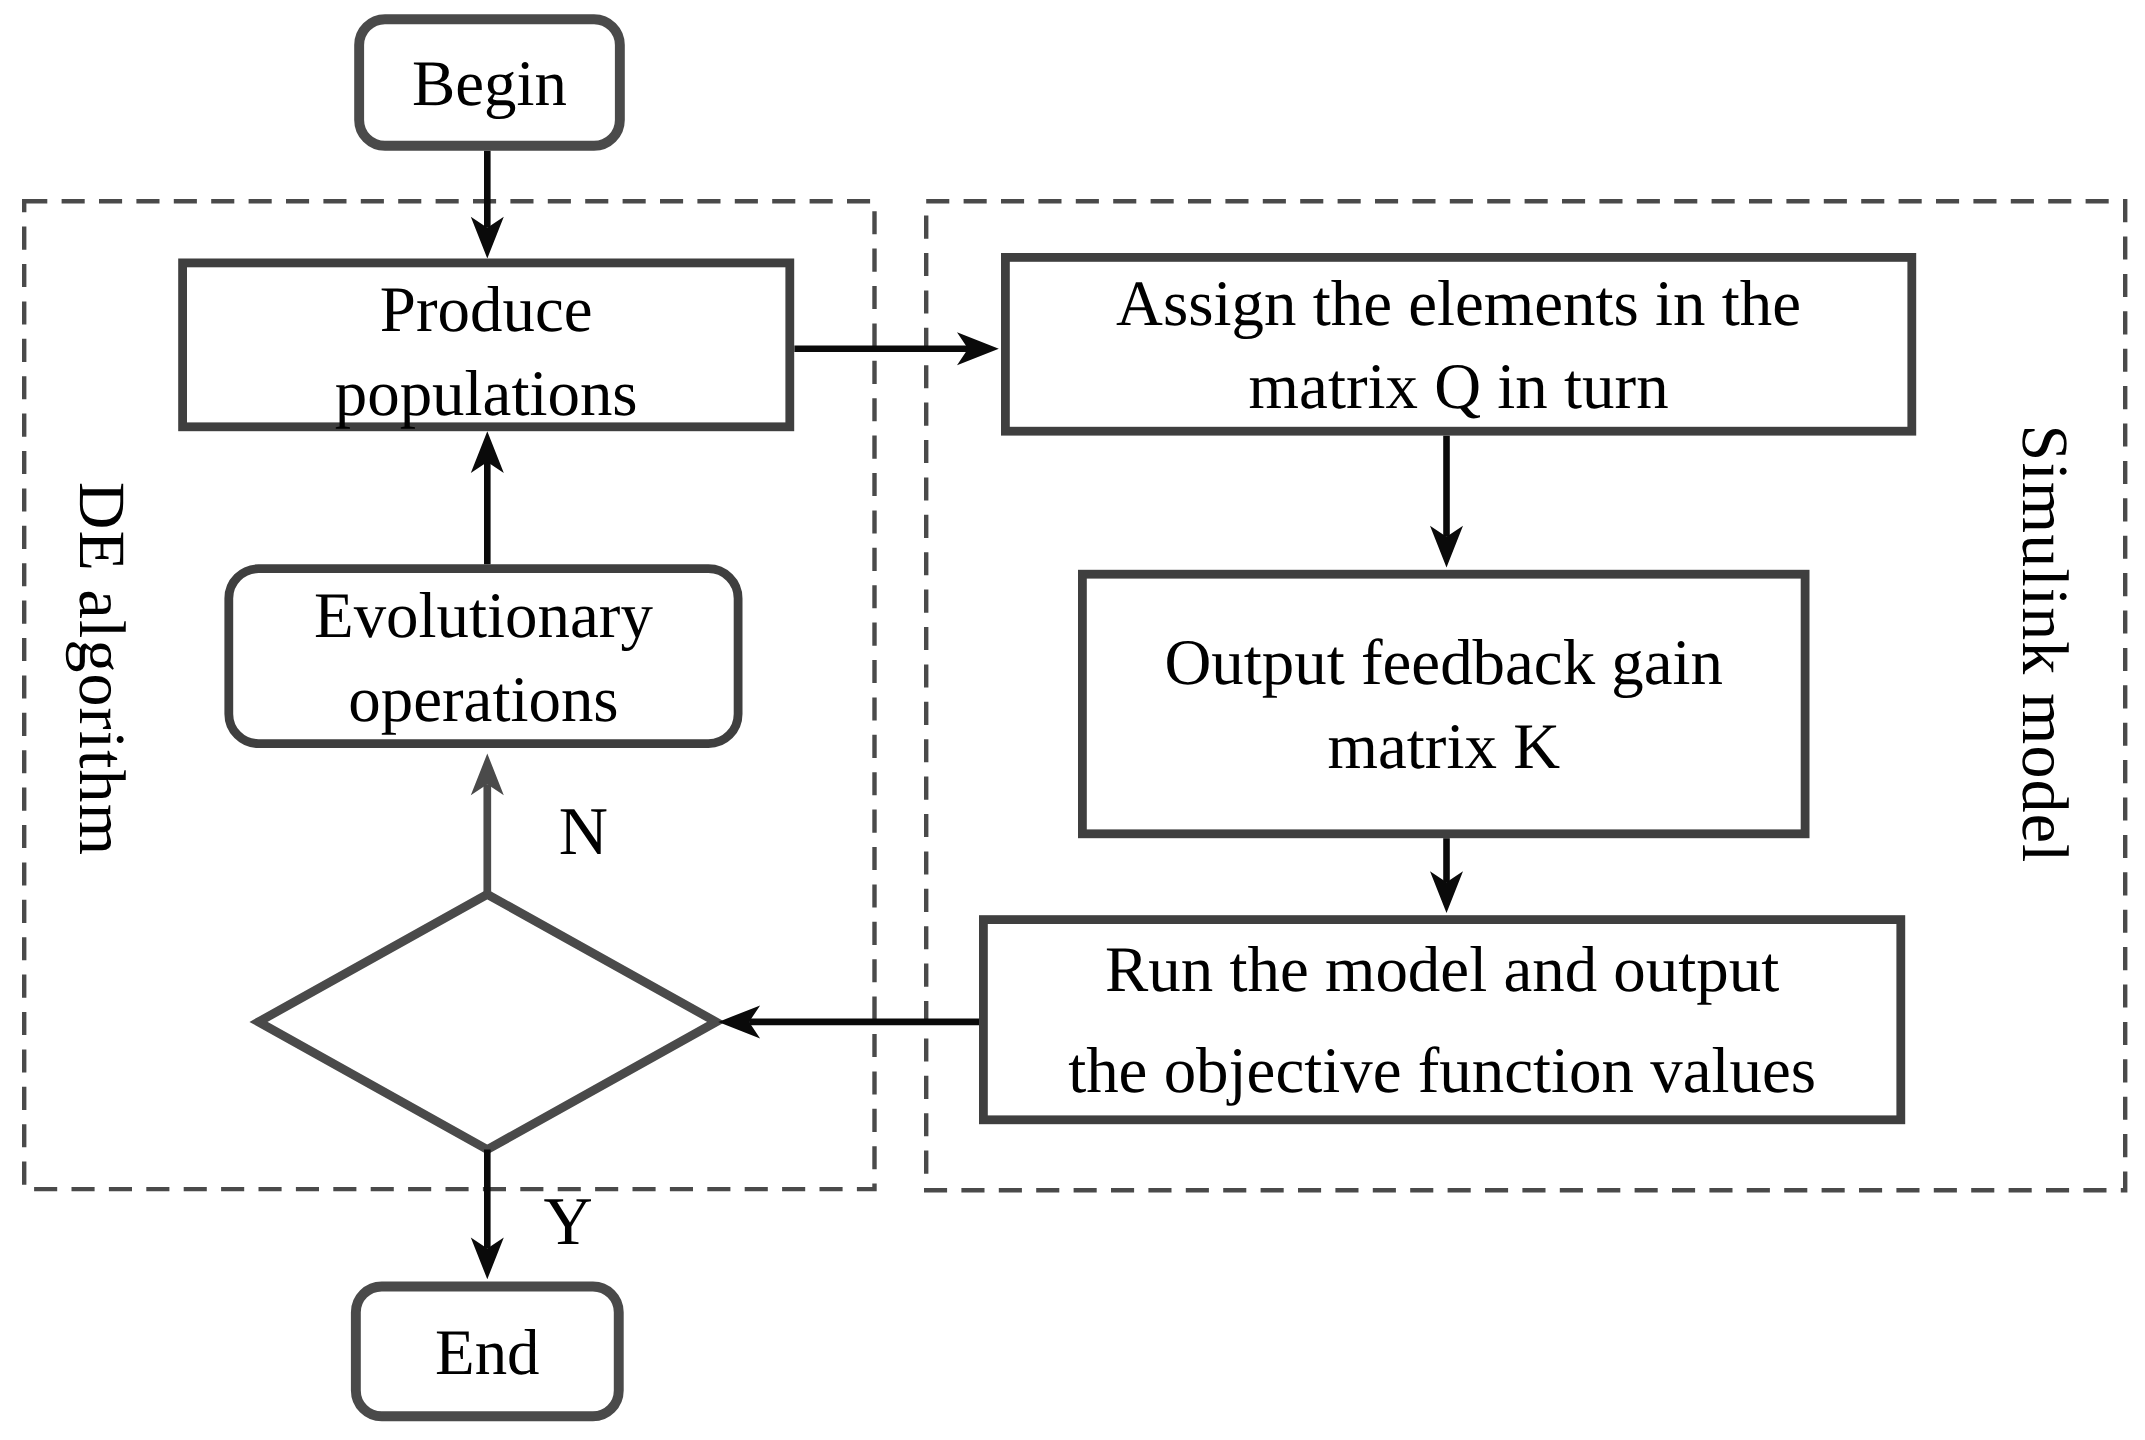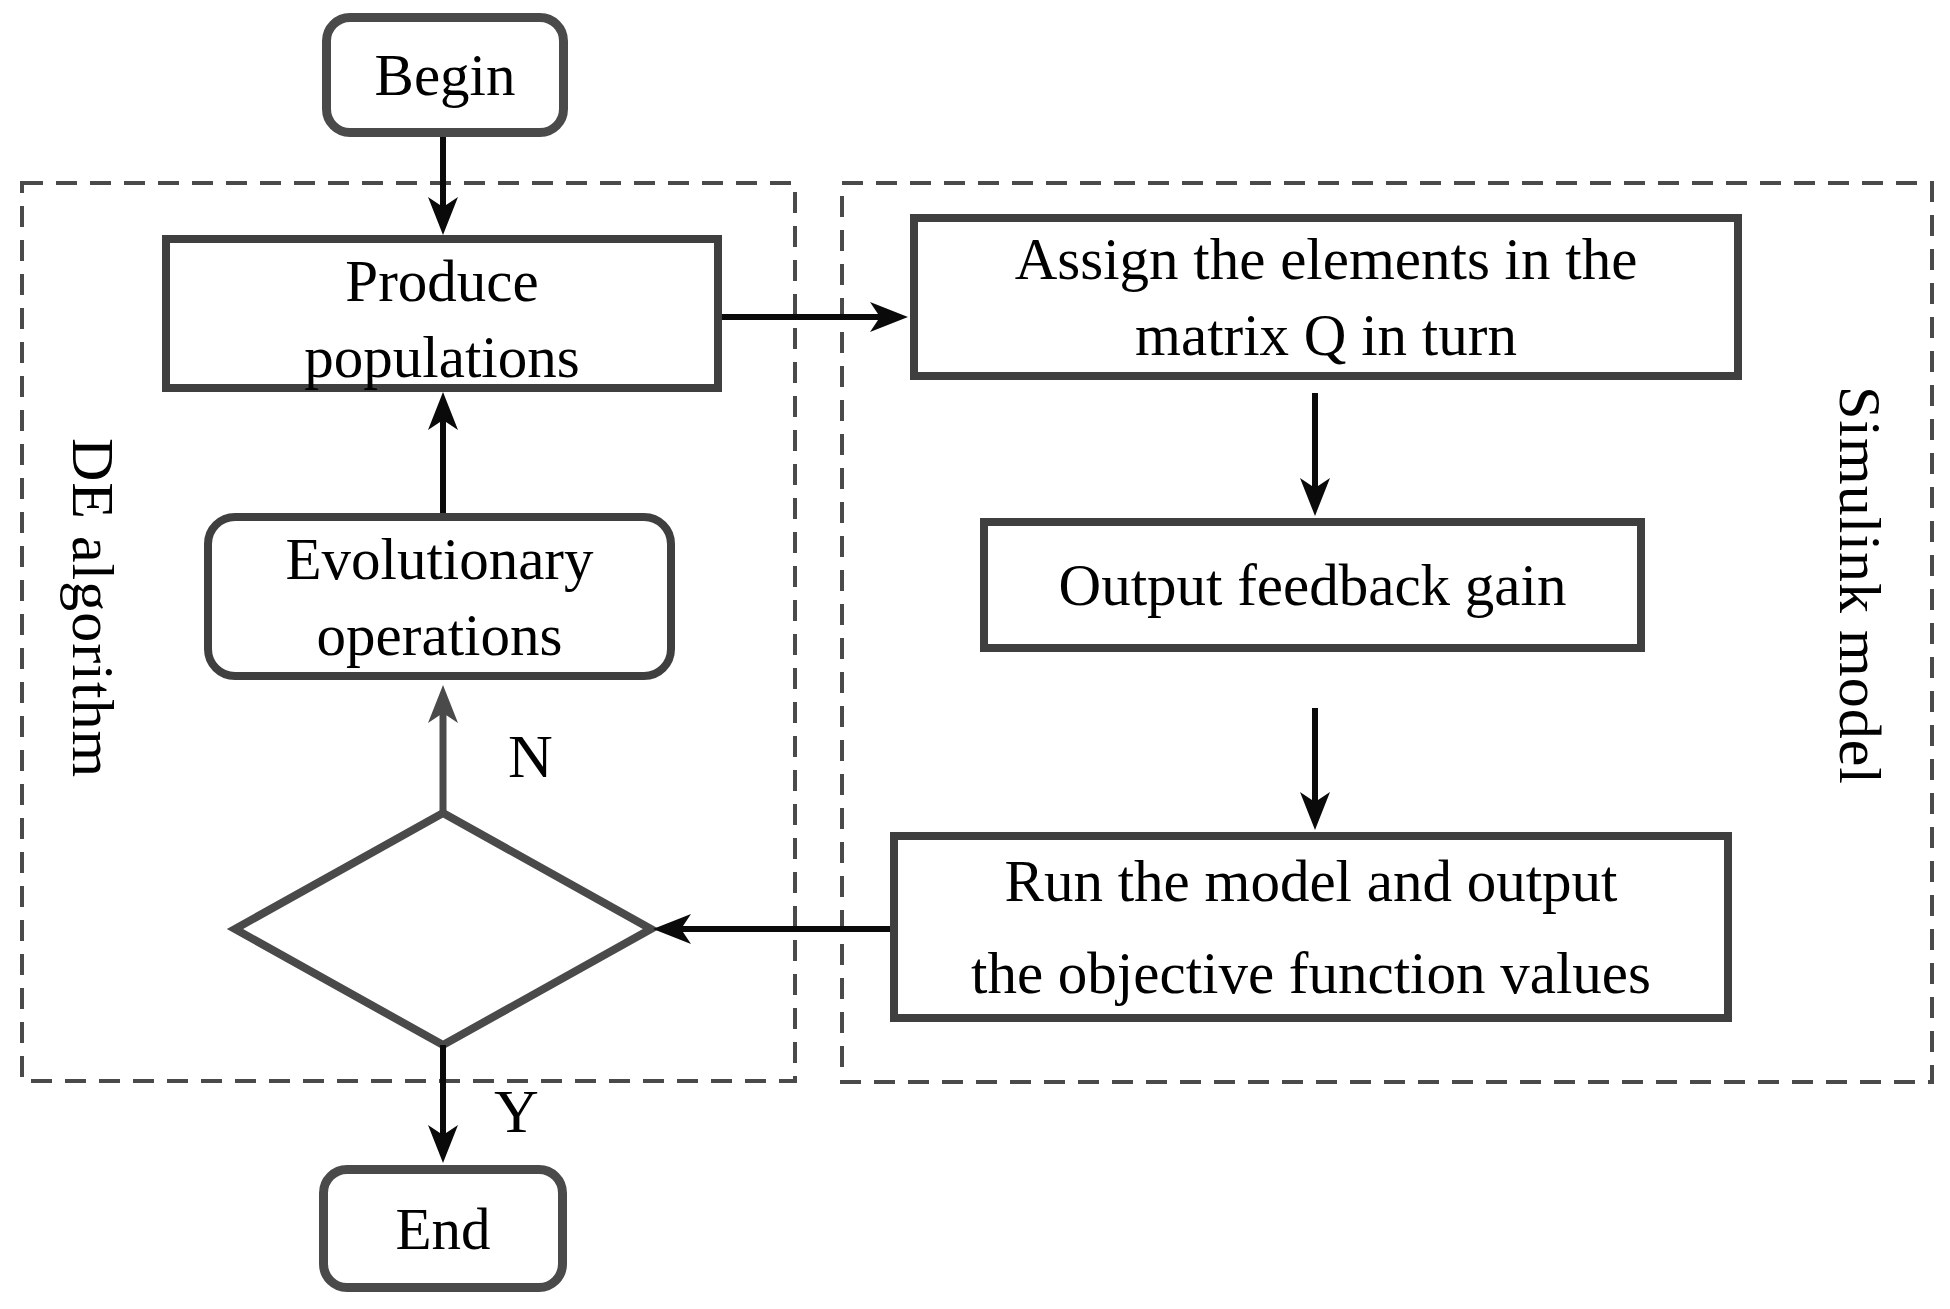--- a/index.html
+++ b/index.html
@@ -129,27 +129,28 @@
     <div>Produce</div>
     <div>populations</div>
   </div>
 
   <div class="node rect" style="left:204px; top:513px; width:471px; height:167px;border-radius:31px;">
     <div>Evolutionary</div>
     <div>operations</div>
   </div>
 
 
-  <div class="node rect" style="left:910px; top:214px; width:832px; height:166px;">
+  <div class="node rect" style="left:910px; top:230px; width:832px; height:166px;">
     <div>Assign the elements in the</div>
     <div>matrix Q in turn</div>
   </div>
 
-  <div class="node rect" style="left:980px; top:518px; width:665px; height:134px;">
+  <div class="node rect" style="left:980px; top:518px; width:665px; height:244px;">
     <div>Output feedback gain</div>
+    <div>matrix K</div>
   </div>
 
   <div class="node rect" style="left:890px; top:832px; width:842px; height:190px;gap:16px;">
     <div>Run the model and output</div>
     <div>the objective function values</div>
   </div>
 
   <div class="edge-label" style="left:508px; top:725px;">N</div>
   <div class="edge-label" style="left:494px; top:1080px;">Y</div>
 

